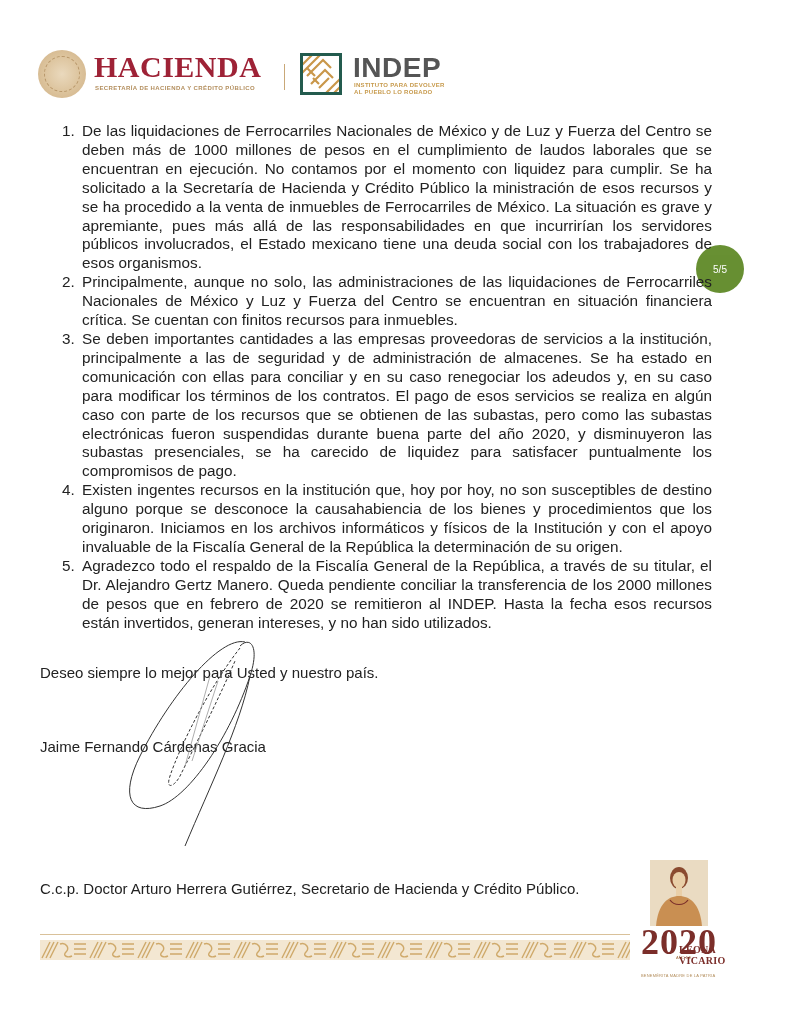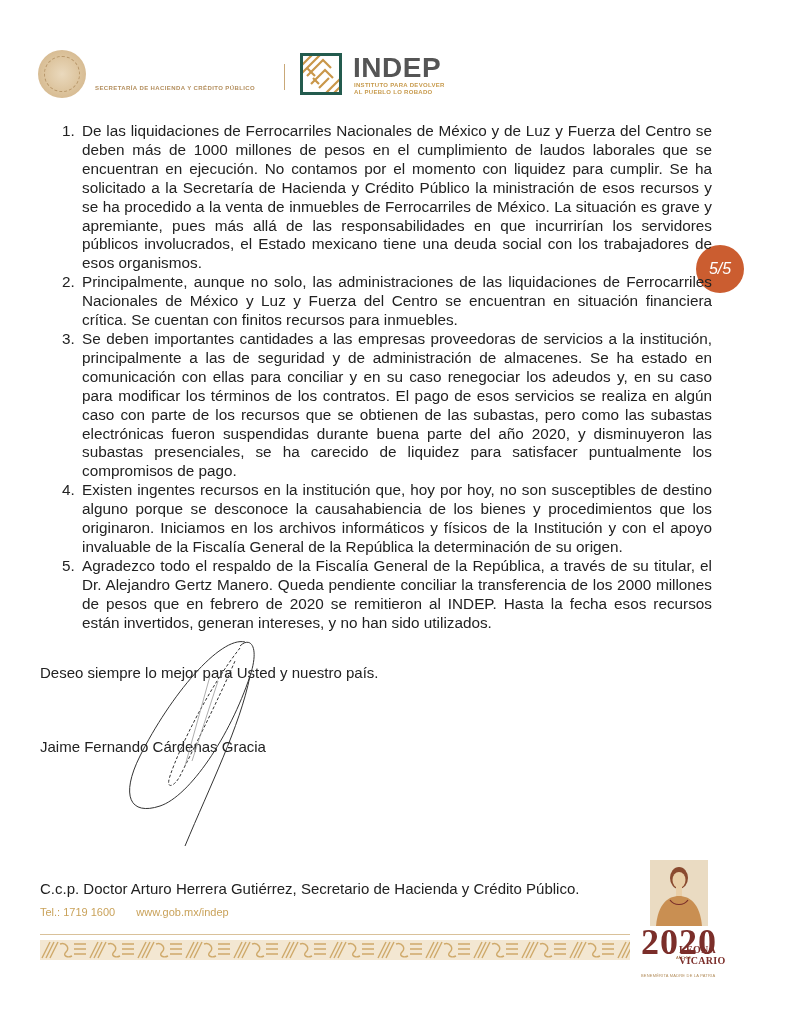--- a/index.html
+++ b/index.html
@@ -24,21 +24,21 @@
   .content { position: absolute; left: 62px; top: 122px; width: 650px; font-size: 15.3px; line-height: 18.9px; color: #222; }
   .item { position: relative; padding-left: 20px; text-align: justify; }
   .item-num { position: absolute; left: 0; top: 0; }
 
   .closing { position: absolute; left: 40px; top: 664px; font-size: 15px; color: #222; }
   .signer { position: absolute; left: 40px; top: 738px; font-size: 15px; color: #222; }
   .signature { position: absolute; left: 100px; top: 636px; width: 180px; height: 220px; pointer-events: none; }
 
   
   .page-stamp { position: absolute; left: 696px; top: 245px; width: 48px; height: 48px; border-radius: 50%;
-          background: #c2410c; opacity: 0.85; color: #fff; font-size: 16px; display: flex; align-items: center; justify-content: center; font-style: italic; }
+          background: #4d7c0f; opacity: 0.85; color: #fff; font-size: 10px; display: flex; align-items: center; justify-content: center; }
 
   
   .ccp { position: absolute; left: 40px; top: 880px; font-size: 15px; color: #222; }
   .address { position: absolute; left: 40px; top: 906px; font-size: 11px; color: #c9a25a; line-height: 13px; }
   .address .tel { display: inline-block; margin-right: 18px; }
   .footer-rule { position: absolute; left: 40px; top: 934px; width: 590px; height: 1px; background: #d9c19a; }
   .pattern { position: absolute; left: 40px; top: 940px; width: 590px; height: 20px; overflow: hidden; }
   .pattern svg { display: block; }
 
   .leona { position: absolute; left: 640px; top: 860px; width: 100px; height: 130px; }
@@ -46,20 +46,21 @@
   .leona-year { position: absolute; left: 1px; top: 68px; font-family: "Liberation Serif", serif; font-weight: bold; font-size: 36px; color: #7b2e2a; letter-spacing: 1px; line-height: 28px; }
   .leona-ano { position: absolute; left: 36px; top: 95px; font-size: 4px; color: #a06f3f; }
   .leona-name { position: absolute; left: 1px; top: 84px; font-family: "Liberation Serif", serif; font-weight: bold; font-size: 10px; color: #7b2e2a; letter-spacing: 0.3px; margin-left: 38px; }
   .leona-tag { position: absolute; left: 1px; top: 113px; font-size: 4px; color: #b38e5d; letter-spacing: 0.2px; white-space: nowrap; }
 </style>
 </head>
 <body>
 
 <div class="header">
   <div class="seal"></div>
+  <div class="hac-title">HACIENDA</div>
   <div class="hac-sub">SECRETARÍA DE HACIENDA Y CRÉDITO PÚBLICO</div>
   <div class="hdr-divider"></div>
   <div class="indep-logo">
     <svg viewBox="0 0 36 36">
       <g fill="none" stroke="#c9974a" stroke-width="2.2">
         <path d="M-2 10 L10 -2 M-2 18 L18 -2 M4 20 L20 4 L28 12 M8 28 L22 14 L30 22 M16 32 L26 22 M22 38 L38 22 M30 38 L38 30"></path>
         <path d="M10 22 L16 28 M4 12 L12 20"></path>
       </g>
     </svg>
   </div>
@@ -101,24 +102,20 @@
   <g fill="none" stroke="#333" stroke-width="1">
     <path d="M145 6 C120 0, 70 60, 40 120 C20 160, 30 180, 60 170 C90 160, 130 100, 150 40 C160 10, 150 0, 140 10"></path>
     <path d="M140 12 C110 50, 80 110, 70 140 C65 155, 75 150, 80 140 C95 110, 120 60, 135 25" stroke-dasharray="3 2"></path>
     <path d="M150 40 C140 90, 110 150, 85 210"></path>
     <path d="M110 40 L85 130 M118 45 L92 125" stroke="#999" stroke-width="0.8"></path>
   </g>
 </svg>
 
 <div class="ccp">C.c.p. Doctor Arturo Herrera Gutiérrez, Secretario de Hacienda y Crédito Público.</div>
 <div class="address">
-  <div>
-    <span class="tel">Tel.: 1719 1600</span>
-    <span>www.gob.mx/indep</span>
-  </div>
 </div>
 <div class="footer-rule"></div>
 <div class="pattern">
   <svg width="590" height="20" viewBox="0 0 590 20">
     <defs>
       <pattern id="orn" width="48" height="20" patternUnits="userSpaceOnUse">
         <rect width="48" height="20" fill="#f3e7d2"></rect>
         <g fill="none" stroke="#cfa96a" stroke-width="1.4">
           <path d="M2 18 L10 2 M6 18 L14 2 M10 18 L18 2"></path>
           <path d="M20 4 C26 2, 30 8, 26 12 C22 16, 28 18, 32 16"></path>

